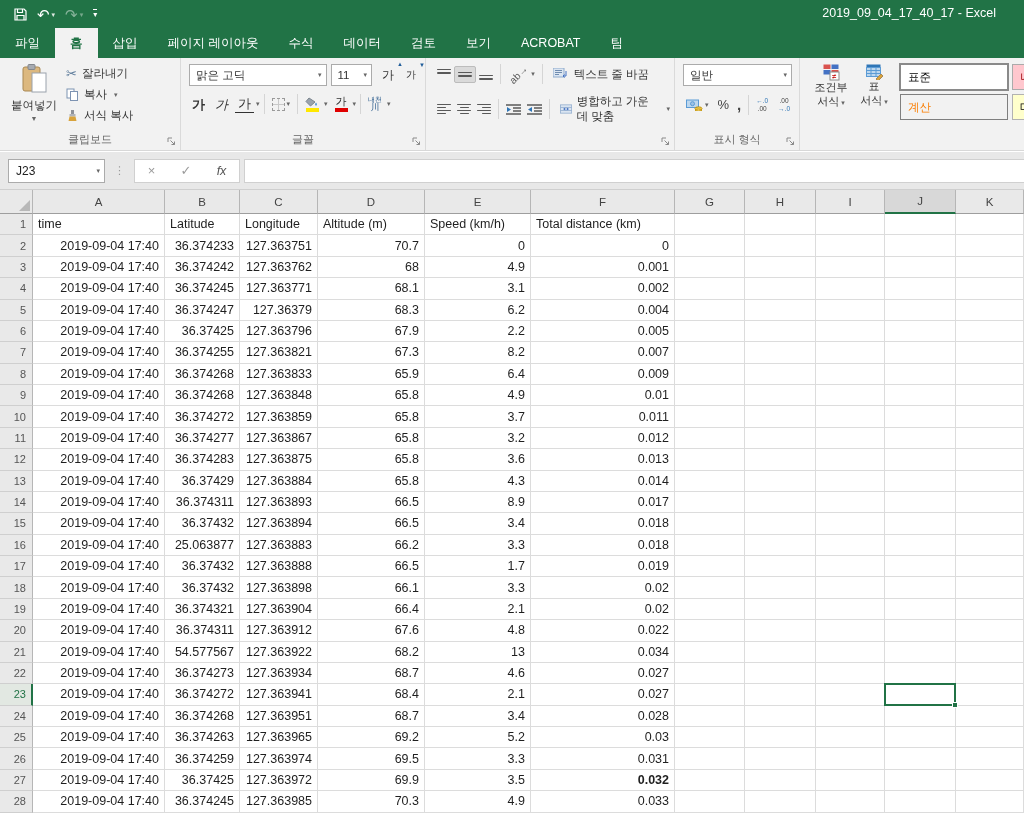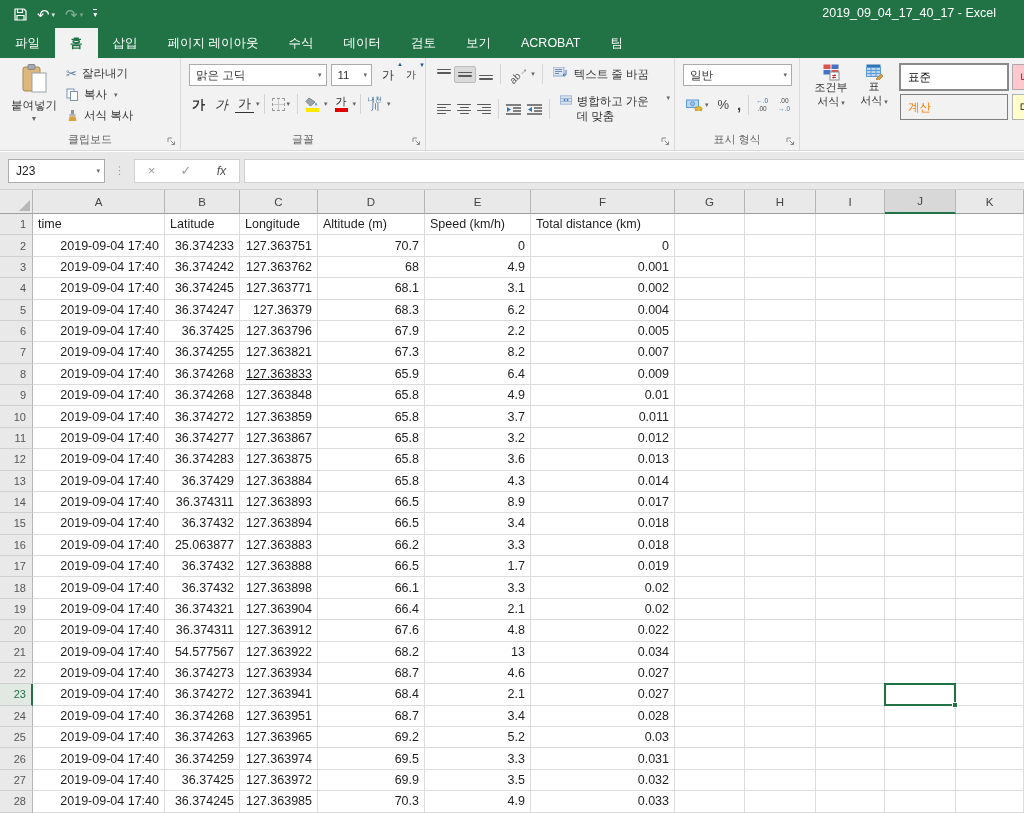--- a/index.html
+++ b/index.html
@@ -49,21 +49,21 @@
   .ga.u { border-bottom:1.5px solid #333; }
   .sizer { position:relative; font-size:12px; color:#333; }
   .sizer .mini { position:absolute; top:-4px; right:-6px; font-size:6px; color:#1f5c99; }
   .colorbar { display:flex; flex-direction:column; align-items:center; line-height:1; }
   .bar { width:13px; height:4px; margin-top:1px; }
   .phon { display:flex; flex-direction:column; align-items:center; font-size:7px; line-height:1; color:#2e5e8e; }
   
   .g-align { width:249px; padding:6px 4px 0 8px; }
   .alicon { width:14px; height:11px; display:flex; flex-direction:column; }
   .alicon .l { height:1.5px; background:#595959; border-radius:1px; }
-  .txtbtn { display:flex; gap:5px; font-size:11.5px; color:#333; }
+  .txtbtn { display:flex; align-items:center; gap:5px; font-size:11.5px; color:#333; }
   
   .g-num { width:125px; padding:6px 6px 0 8px; }
   .decimal { display:flex; flex-direction:column; font-size:6.5px; line-height:1.2; color:#444; }
   .decimal .bluea { color:#2e75b6; }
   
   .g-styles { flex:1; padding:6px 0 0 8px; display:flex; }
   .bigbtn { display:flex; flex-direction:column; align-items:center; width:46px; font-size:11px; color:#333; line-height:1.25; }
   .gallery { margin-left:6px; display:grid; grid-template-columns:108px 108px; grid-auto-rows:26px; gap:4px; }
   .stylebox { border:1px solid #ababab; display:flex; align-items:center; padding:0 7px; font-size:11.5px; background:#fff; color:#000; }
   .stylebox.selstyle { outline:2px solid #8a8a8a; outline-offset:-1px; }
@@ -510,21 +510,21 @@
         <div class="cell" style="width: 70px;"></div>
         <div class="cell" style="width: 71px;"></div>
         <div class="cell" style="width: 69px;"></div>
         <div class="cell" style="width: 71px;"></div>
         <div class="cell" style="width: 68px;"></div>
       </div>
       <div class="grow">
         <div class="rowh">8</div>
         <div class="cell num" style="width: 132px;">2019-09-04 17:40</div>
         <div class="cell num" style="width: 75px;">36.374268</div>
-        <div class="cell num" style="width: 78px; text-decoration: underline;">127.363833</div>
+        <div class="cell num" style="width: 78px;">127.363833</div>
         <div class="cell num" style="width: 107px;">65.9</div>
         <div class="cell num" style="width: 106px;">6.4</div>
         <div class="cell num" style="width: 144px;">0.009</div>
         <div class="cell" style="width: 70px;"></div>
         <div class="cell" style="width: 71px;"></div>
         <div class="cell" style="width: 69px;"></div>
         <div class="cell" style="width: 71px;"></div>
         <div class="cell" style="width: 68px;"></div>
       </div>
       <div class="grow">
@@ -783,21 +783,21 @@
         <div class="cell" style="width: 71px;"></div>
         <div class="cell" style="width: 68px;"></div>
       </div>
       <div class="grow">
         <div class="rowh">27</div>
         <div class="cell num" style="width: 132px;">2019-09-04 17:40</div>
         <div class="cell num" style="width: 75px;">36.37425</div>
         <div class="cell num" style="width: 78px;">127.363972</div>
         <div class="cell num" style="width: 107px;">69.9</div>
         <div class="cell num" style="width: 106px;">3.5</div>
-        <div class="cell num" style="width: 144px;">0.032</div>
+        <div class="cell num" style="width: 144px; font-weight: bold;">0.032</div>
         <div class="cell" style="width: 70px;"></div>
         <div class="cell" style="width: 71px;"></div>
         <div class="cell" style="width: 69px;"></div>
         <div class="cell" style="width: 71px;"></div>
         <div class="cell" style="width: 68px;"></div>
       </div>
       <div class="grow">
         <div class="rowh">28</div>
         <div class="cell num" style="width: 132px;">2019-09-04 17:40</div>
         <div class="cell num" style="width: 75px;">36.374245</div>

